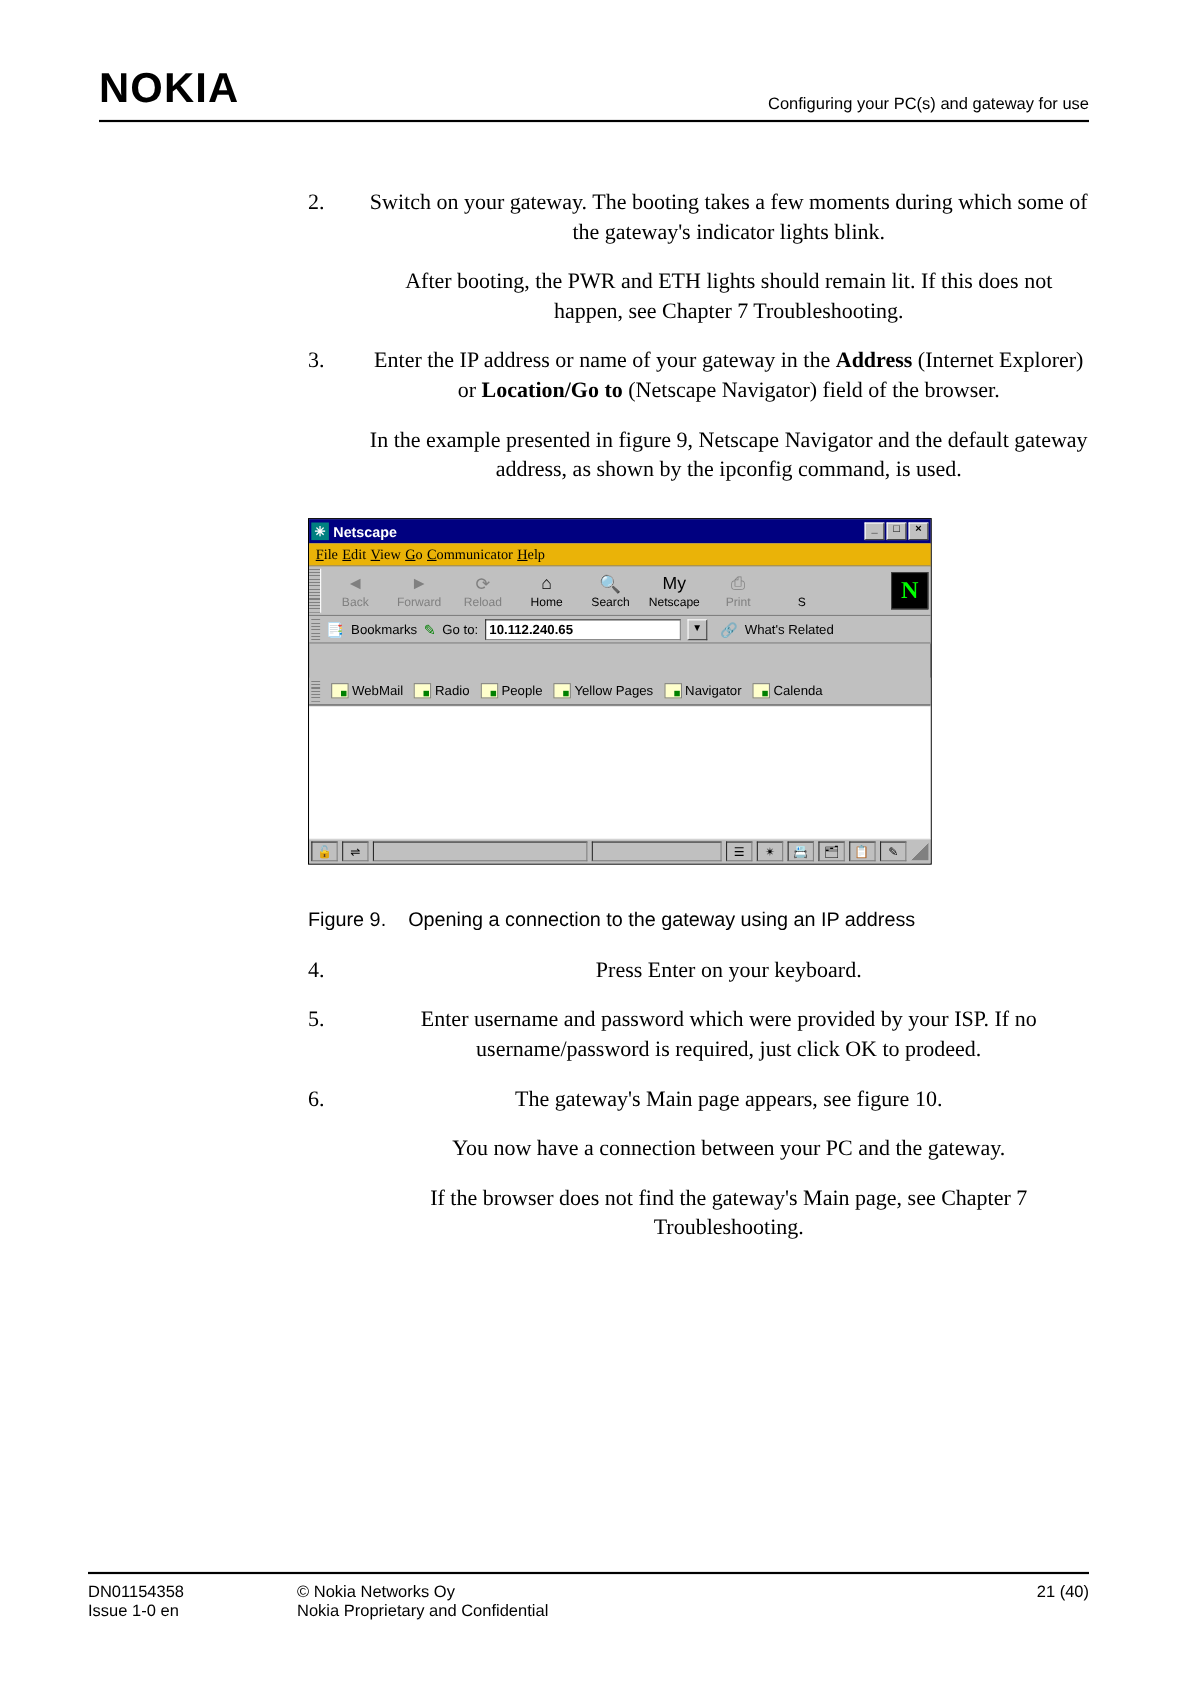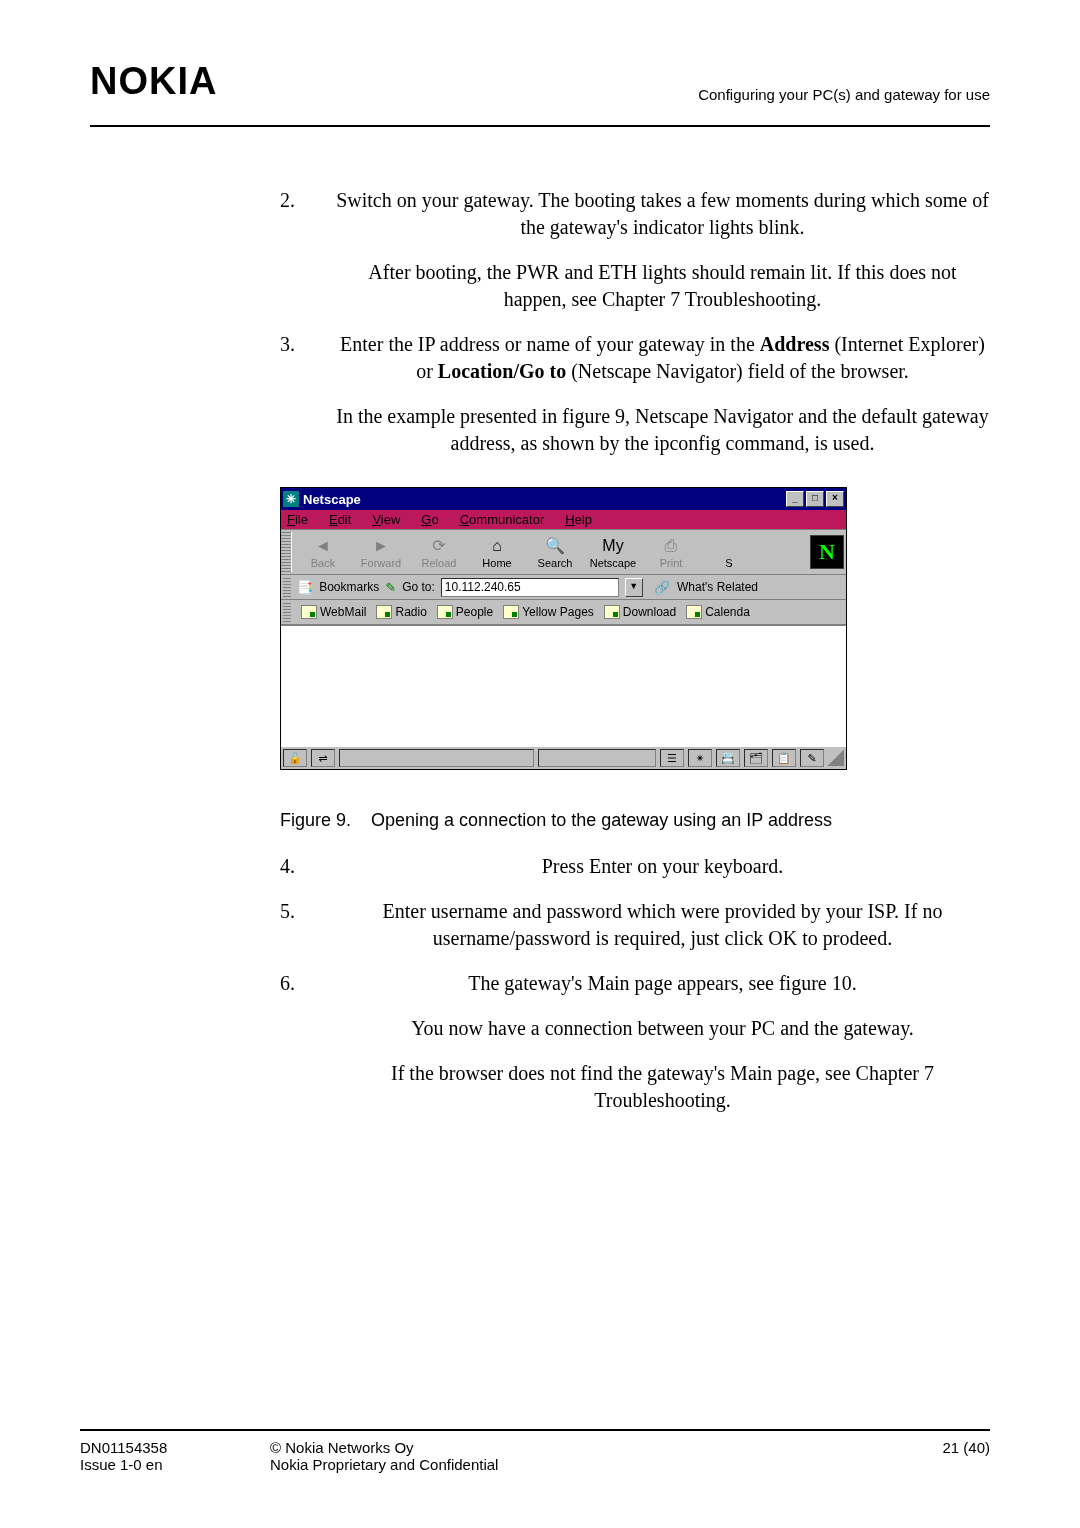--- a/index.html
+++ b/index.html
@@ -17,21 +17,21 @@
     box-sizing: border-box;
     width: 100%;
     height: 100%;
     position: relative;
   }
   .header {
     display: flex;
     justify-content: space-between;
     align-items: flex-end;
     border-bottom: 2px solid #000;
-    padding-bottom: 22px;
+    padding-bottom: 6px;
     margin-bottom: 60px;
     text-align: right;
   }
   .logo {
     font-family: Arial, Helvetica, sans-serif;
     font-weight: 900;
     font-size: 38px;
     letter-spacing: 1px;
   }
   .header-right {
@@ -92,25 +92,26 @@
   .ns-title-buttons { display:flex; gap:2px; }
   .ns-tbtn {
     width:16px; height:14px;
     background:#c0c0c0;
     border:1px solid #fff;
     border-right-color:#404040; border-bottom-color:#404040;
     font-size:10px; line-height:12px; text-align:center;
     color:#000; font-family: Arial;
   }
   .ns-menubar {
-    background:#be185d;
-    display:flex;
-    gap:21px;
+    background:#eab308;
+    display:flex;
+    gap:4px;
     padding:2px 6px;
     border-bottom:1px solid #808080;
+    font-family:Liberation Serif, serif;
   }
   .ns-menubar span u { text-decoration: underline; }
   .ns-toolbar {
     background:#c0c0c0;
     display:flex;
     align-items:center;
     padding:2px 0 2px 0;
     border-bottom:1px solid #808080;
   }
   .ns-grip {
@@ -144,37 +145,37 @@
     border-bottom:1px solid #808080;
     gap:6px;
   }
   .ns-grip2 {
     width:8px; height:20px;
     background: repeating-linear-gradient(0deg,#808080 0 1px,#c0c0c0 1px 3px);
   }
   .ns-locbar .lbl { font-size:12px; }
   .ns-goto-input {
     background:#fff; border:1px inset #808080;
-    padding:1px 3px; width:170px; height:15px; font-size:12px;
+    padding:1px 3px; width:170px; height:15px; font-size:12px;font-weight:bold;
   }
   .ns-dropbtn {
     width:16px; height:17px;
     background:#c0c0c0;
     border:1px solid #fff; border-right-color:#404040; border-bottom-color:#404040;
     text-align:center; font-size:9px; line-height:15px;
   }
   .ns-linkbar {
     background:#c0c0c0;
     display:flex;
     align-items:center;
     padding:2px 2px;
     border-bottom:1px solid #808080;
     gap:10px;
     font-size:12px;
-    overflow:hidden; white-space:nowrap;
+    overflow:hidden; white-space:nowrap;margin-top:31px;
   }
   .ns-link { display:flex; align-items:center; gap:3px; }
   .ns-link-icon {
     width:14px; height:12px; background:#ffffcc; border:1px solid #808080;
     position:relative;
   }
   .ns-link-icon::after{
     content:""; position:absolute; right:1px; bottom:1px;
     width:5px; height:5px; background:#008000;
   }
@@ -318,21 +319,21 @@
           <div class="ns-link">
             <div class="ns-link-icon"></div>
             <span>People</span>
           </div>
           <div class="ns-link">
             <div class="ns-link-icon"></div>
             <span>Yellow Pages</span>
           </div>
           <div class="ns-link">
             <div class="ns-link-icon"></div>
-            <span>Download</span>
+            <span>Navigator</span>
           </div>
           <div class="ns-link">
             <div class="ns-link-icon"></div>
             <span>Calenda</span>
           </div>
         </div>
       <div class="ns-content"></div>
       <div class="ns-status">
         <div class="cell small">🔓</div>
         <div class="cell small">⇌</div>

